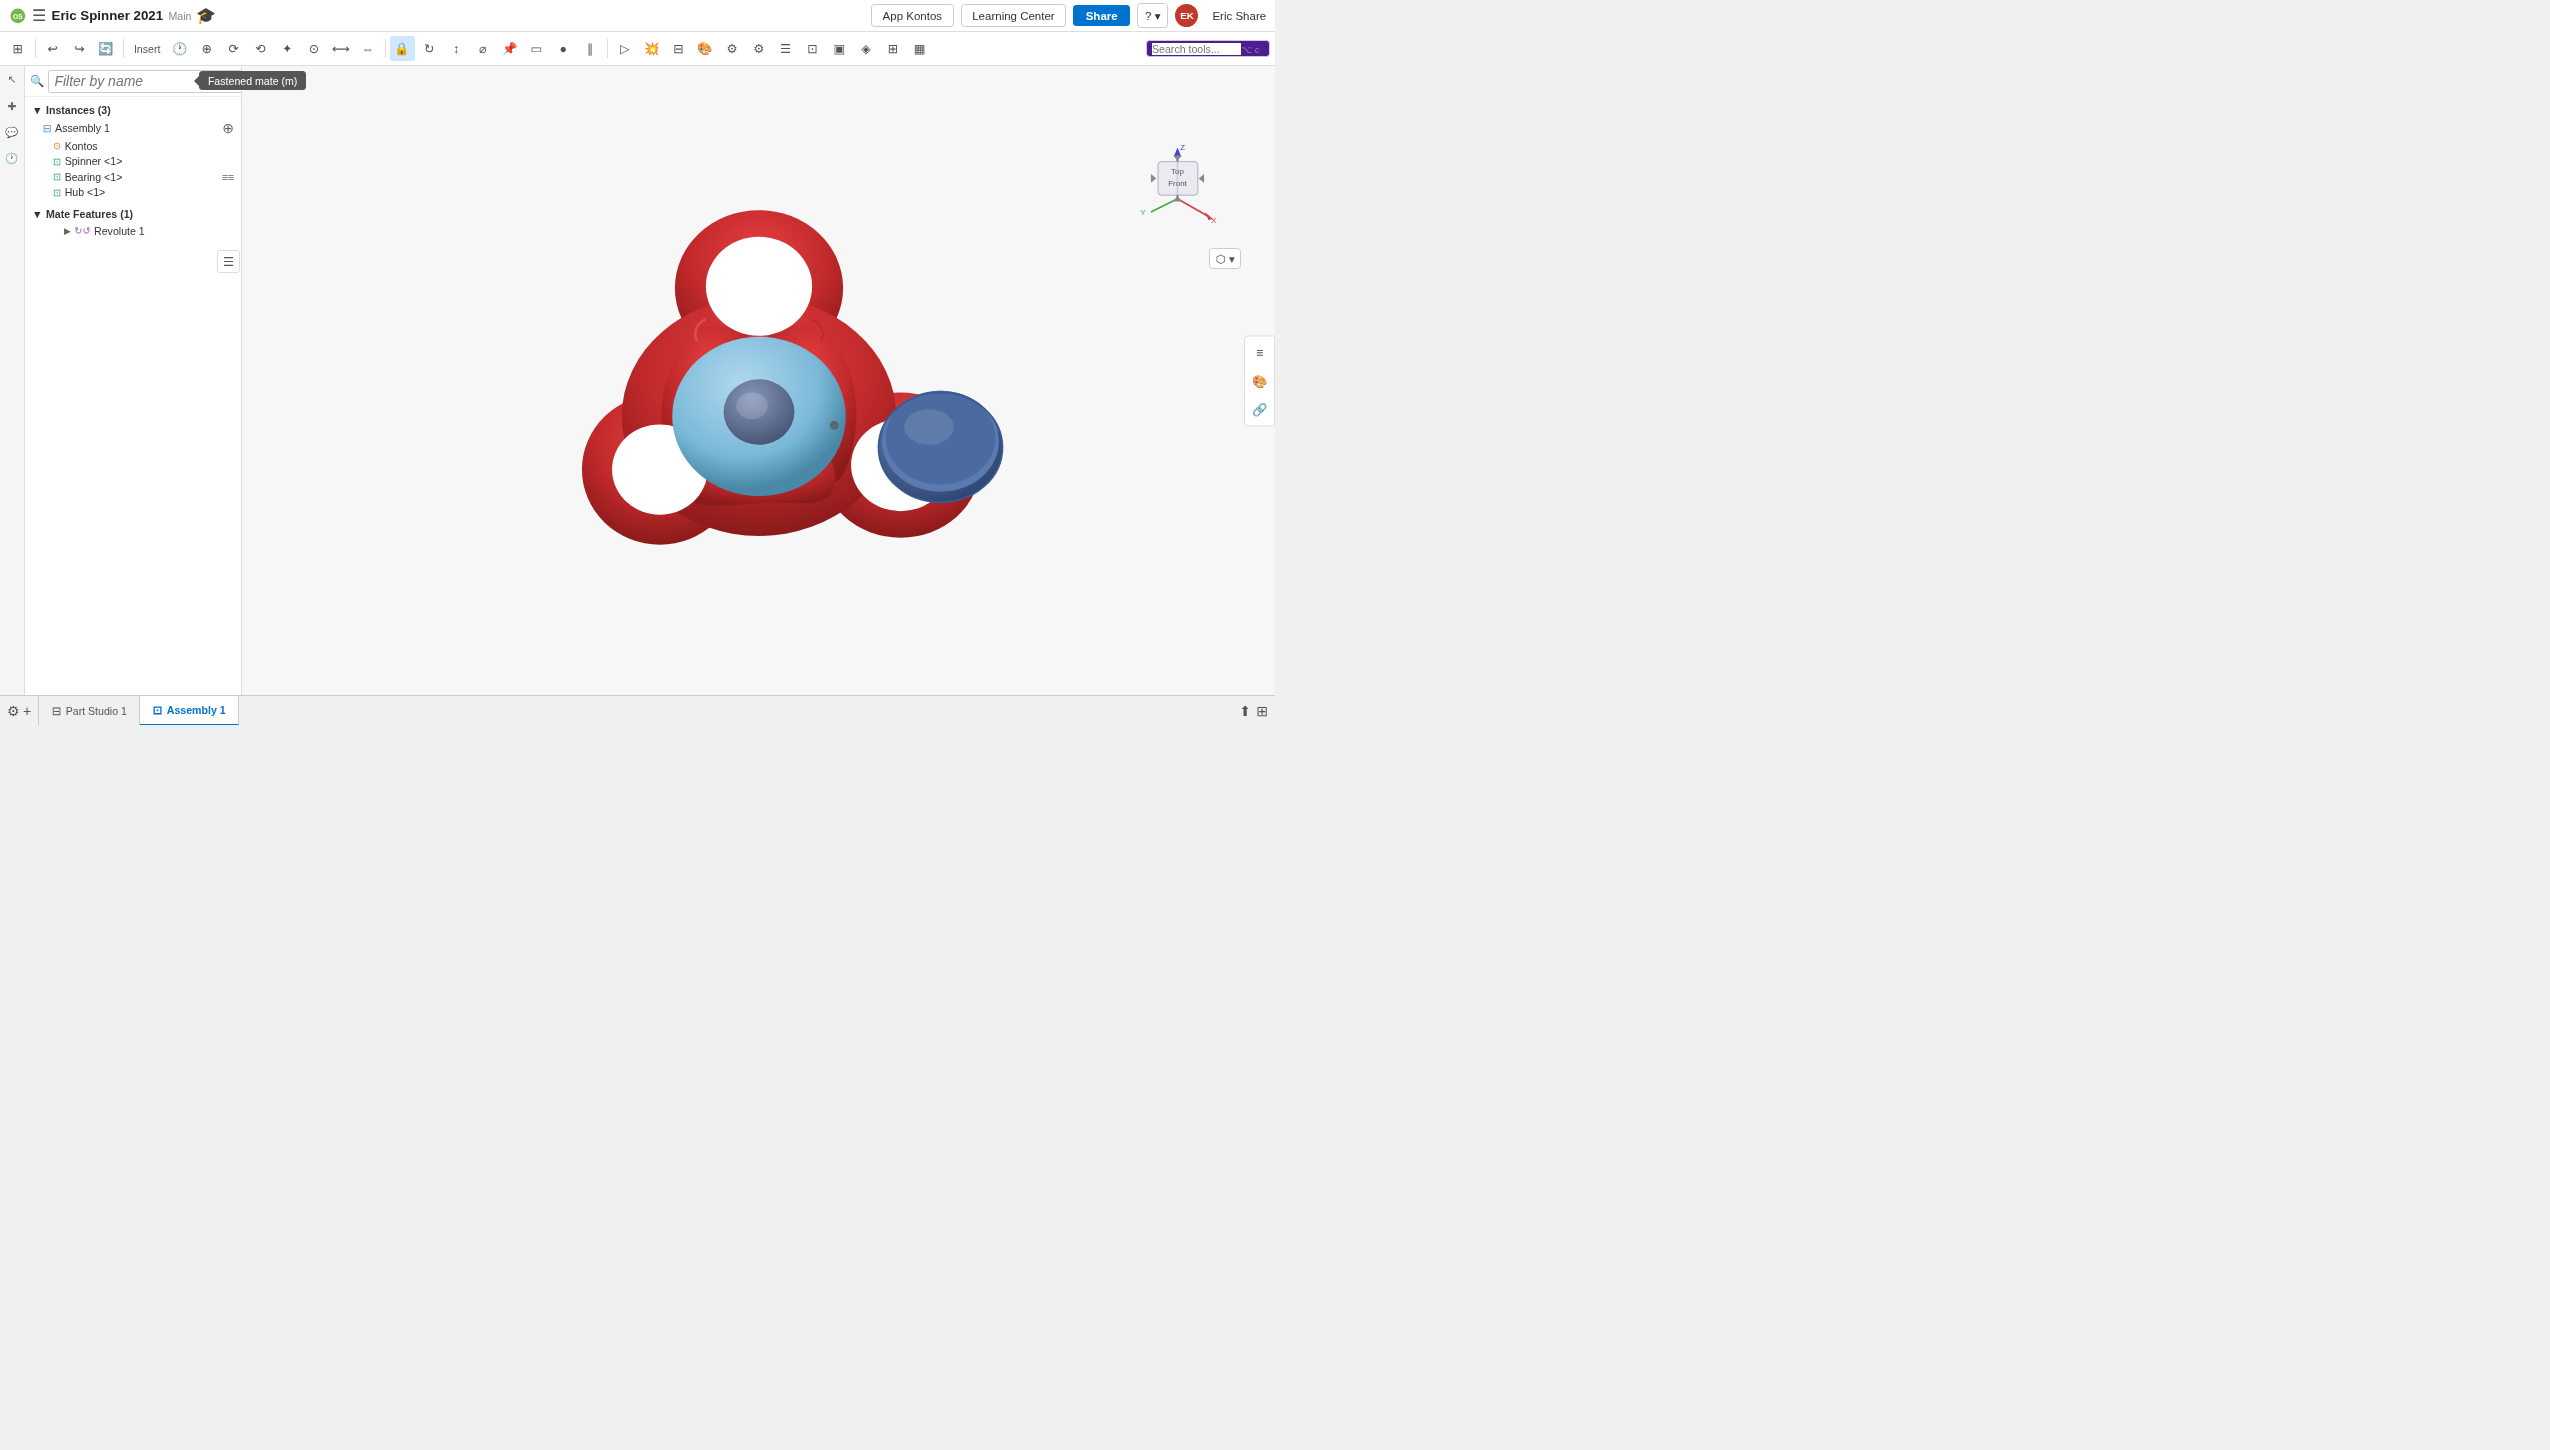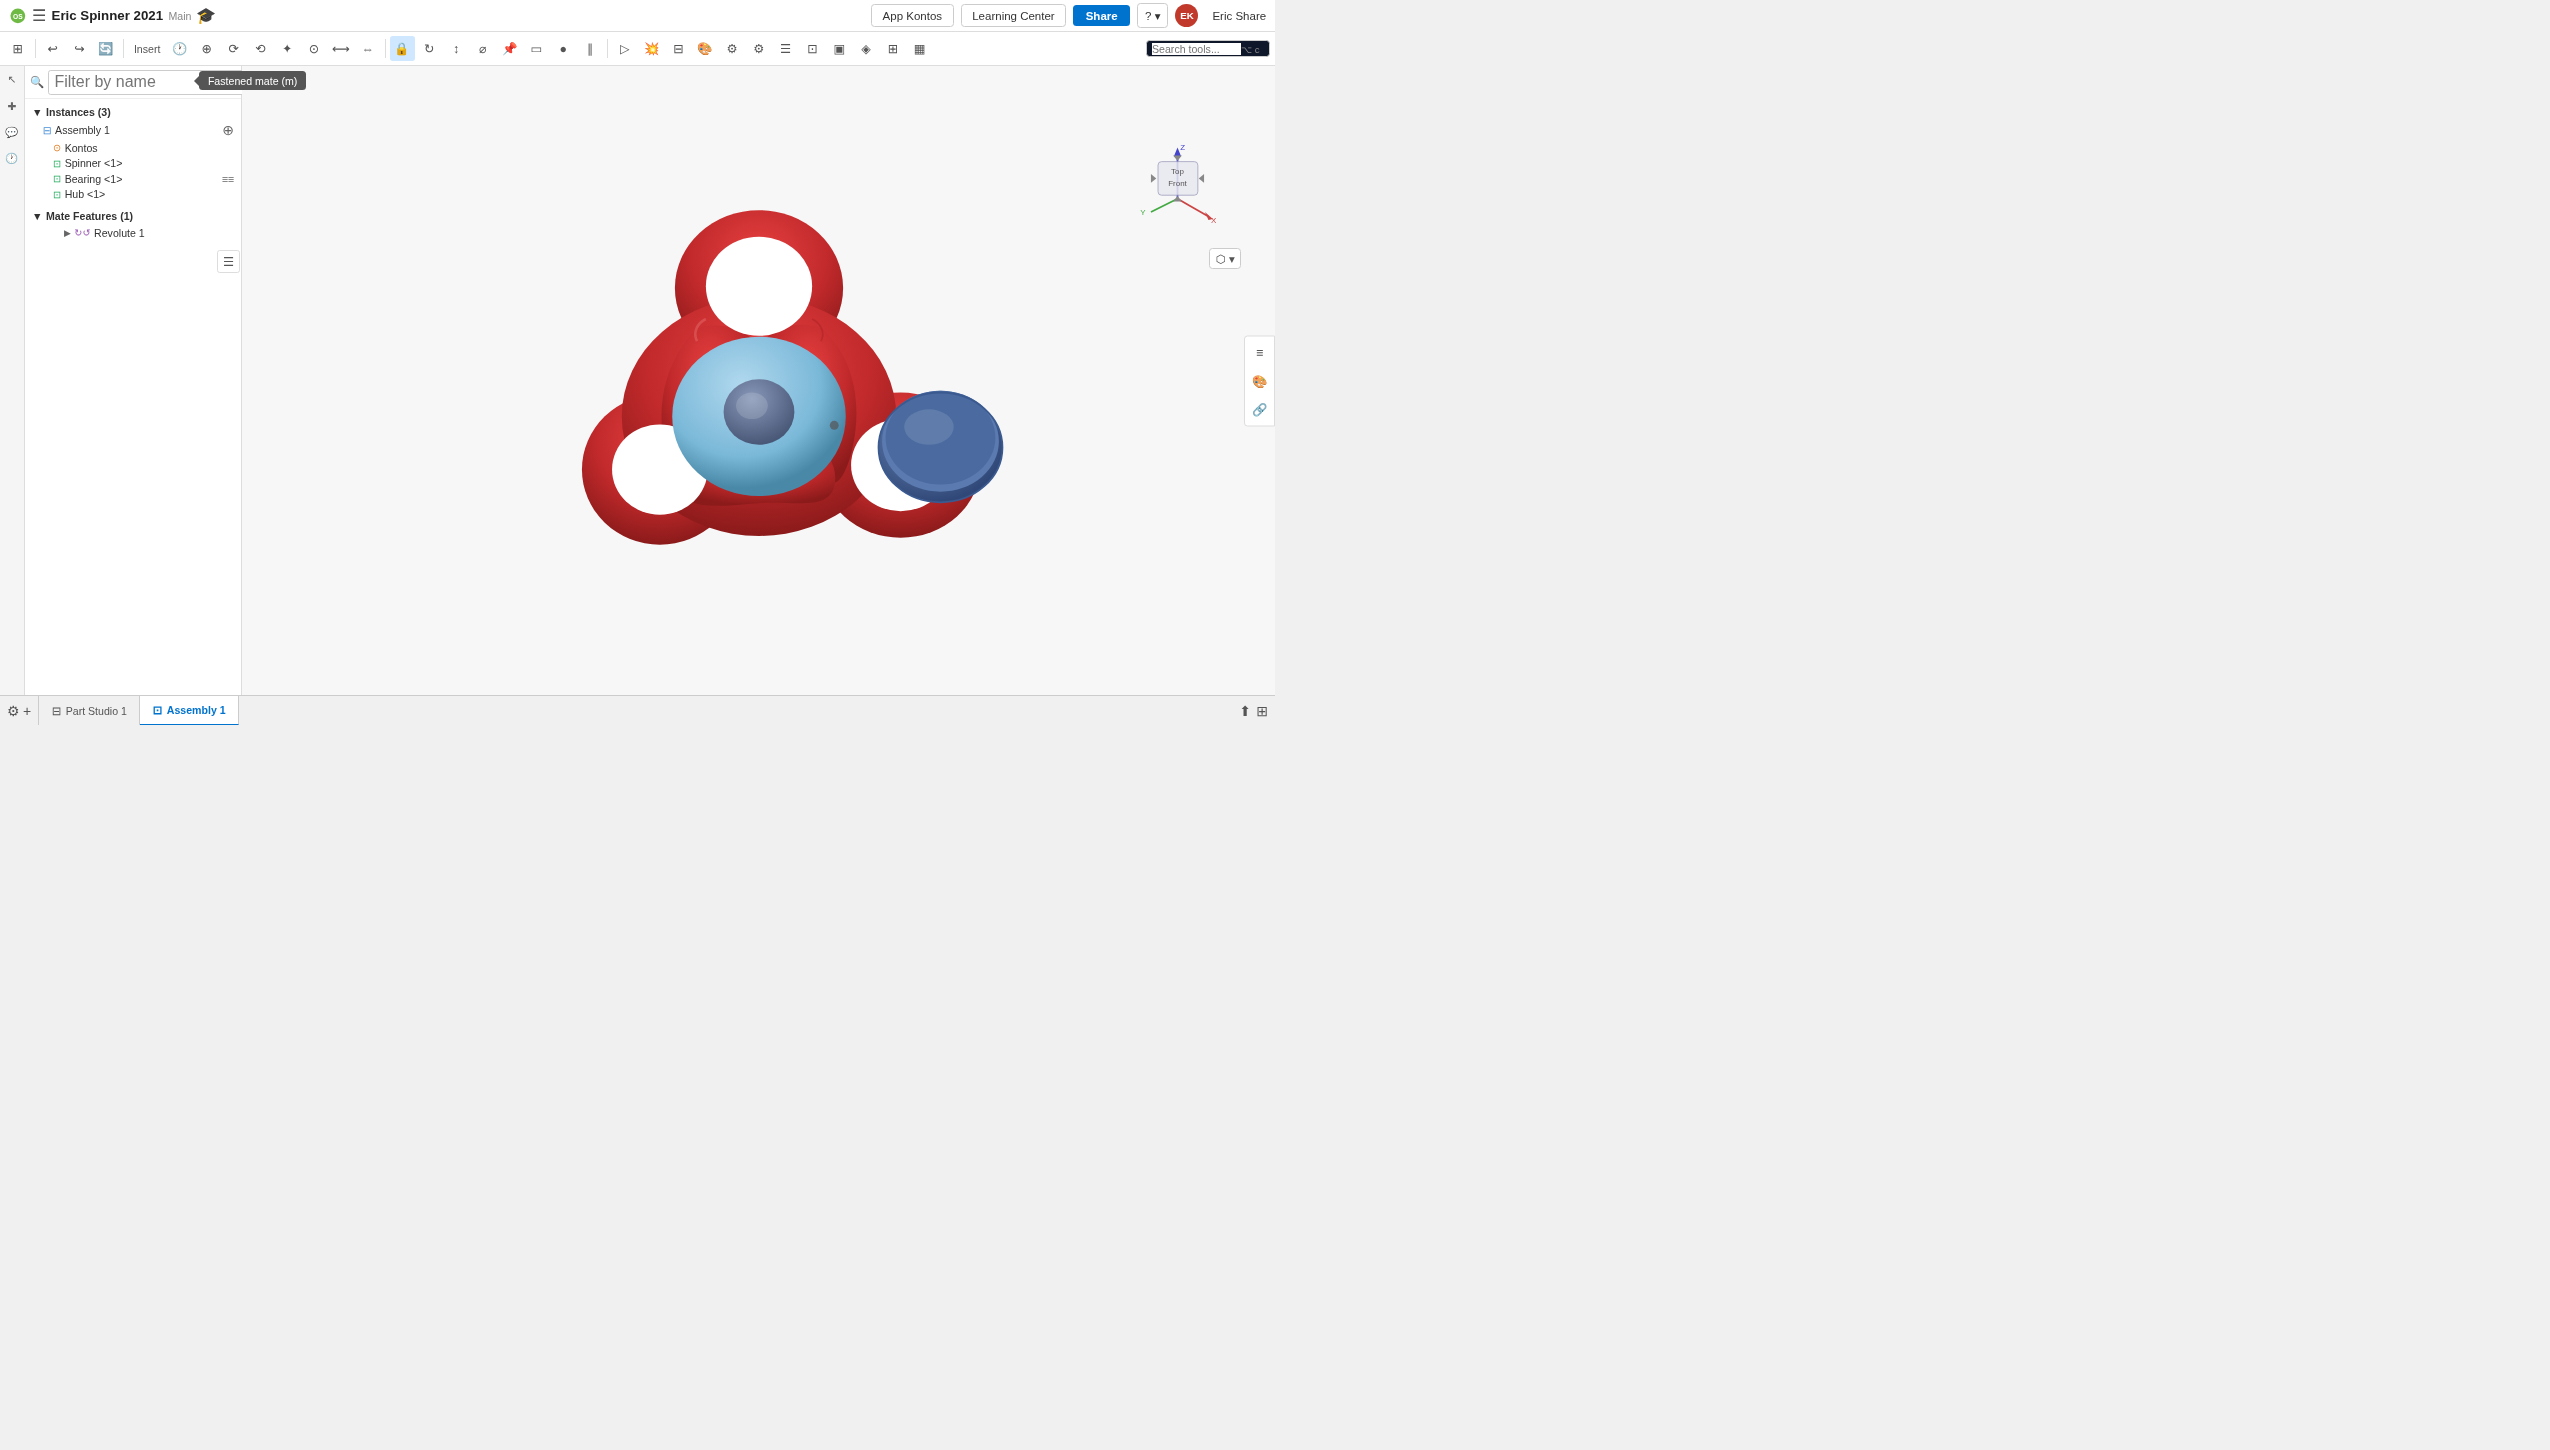--- a/index.html
+++ b/index.html
@@ -30,33 +30,33 @@
       border-bottom: 0.9px solid #ddd; padding: 0 5.3px; gap: 1.8px; overflow: hidden;
     }
     .toolbar-btn {
       width: 25px; height: 25px; display: flex; align-items: center; justify-content: center;
       border: none; background: transparent; cursor: pointer; border-radius: 2.7px; font-size: 12.4px; color: #555;
       flex-shrink: 0;
     }
     .toolbar-divider { width: 0.9px; height: 19.5px; background: #ddd; margin: 0 2.7px; flex-shrink: 0; }
     .search-tools {
       margin-left: auto; display: flex; align-items: flex-end;
-      border: 0.9px solid #ccc; border-radius: 3.5px; padding: 1.8px 5.3px; background: #0f172a; min-width: 124px;
+      border: 0.9px solid #ccc; border-radius: 3.5px; padding: 1.8px 5.3px; background: #4c1d95; min-width: 124px;
     }
     .search-tools input { border: none; outline: none; font-size: 10.6px; width: 89px; }
 
     
     .left-panel { width: 217px; background: #fff; border-right: 0.9px solid #ddd; display: flex; flex-direction: column; flex-shrink: 0; }
     .left-panel-icons { width: 25px; background: #f5f5f5; border-right: 0.9px solid #ddd; display: flex; flex-direction: column; align-items: center; padding-top: 3.5px; gap: 7px; flex-shrink: 0; }
     .side-icon { width: 19.5px; height: 19.5px; display: flex; align-items: center; justify-content: center; cursor: pointer; border-radius: 2.7px; font-size: 10.6px; color: #666; }
     .panel-inner { flex: 1; overflow-y: auto; }
 
     
     .filter-bar { display: flex; align-items: center; padding: 3.5px 5.3px; gap: 3.5px; border-bottom: 0.9px solid #eee; }
-    .filter-input { flex: 1; border: 0.9px solid #ccc; border-radius: 2.7px; padding: 2.7px 5.3px; font-size: 16px; outline: none; }
+    .filter-input { flex: 1; border: 0.9px solid #ccc; border-radius: 2.7px; padding: 2.7px 5.3px; font-size: 14px; outline: none; font-style: italic; }
     .filter-icon { font-size: 11.5px; color: #888; }
     .list-icon-btn { font-size: 12.4px; color: #555; cursor: pointer; }
 
     
     .tree { padding: 3.5px 0; }
     .tree-section-label { font-size: 10.6px; font-weight: 600; color: #333; padding: 2.7px 7px; cursor: pointer; display: flex; align-items: center; gap: 3.5px; }
     .tree-item { display: flex; align-items: center; padding: 1.8px 7px 1.8px 17.7px; font-size: 10.6px; color: #333; cursor: pointer; gap: 3.5px; }
     .tree-sub-item { display: flex; align-items: center; padding: 1.8px 7px 1.8px 28px; font-size: 10.6px; color: #333; cursor: pointer; gap: 3.5px; }
     .assembly-icon { color: #4a90d9; font-size: 10.6px; }
     .origin-icon { color: #e67e22; font-size: 9.7px; }

